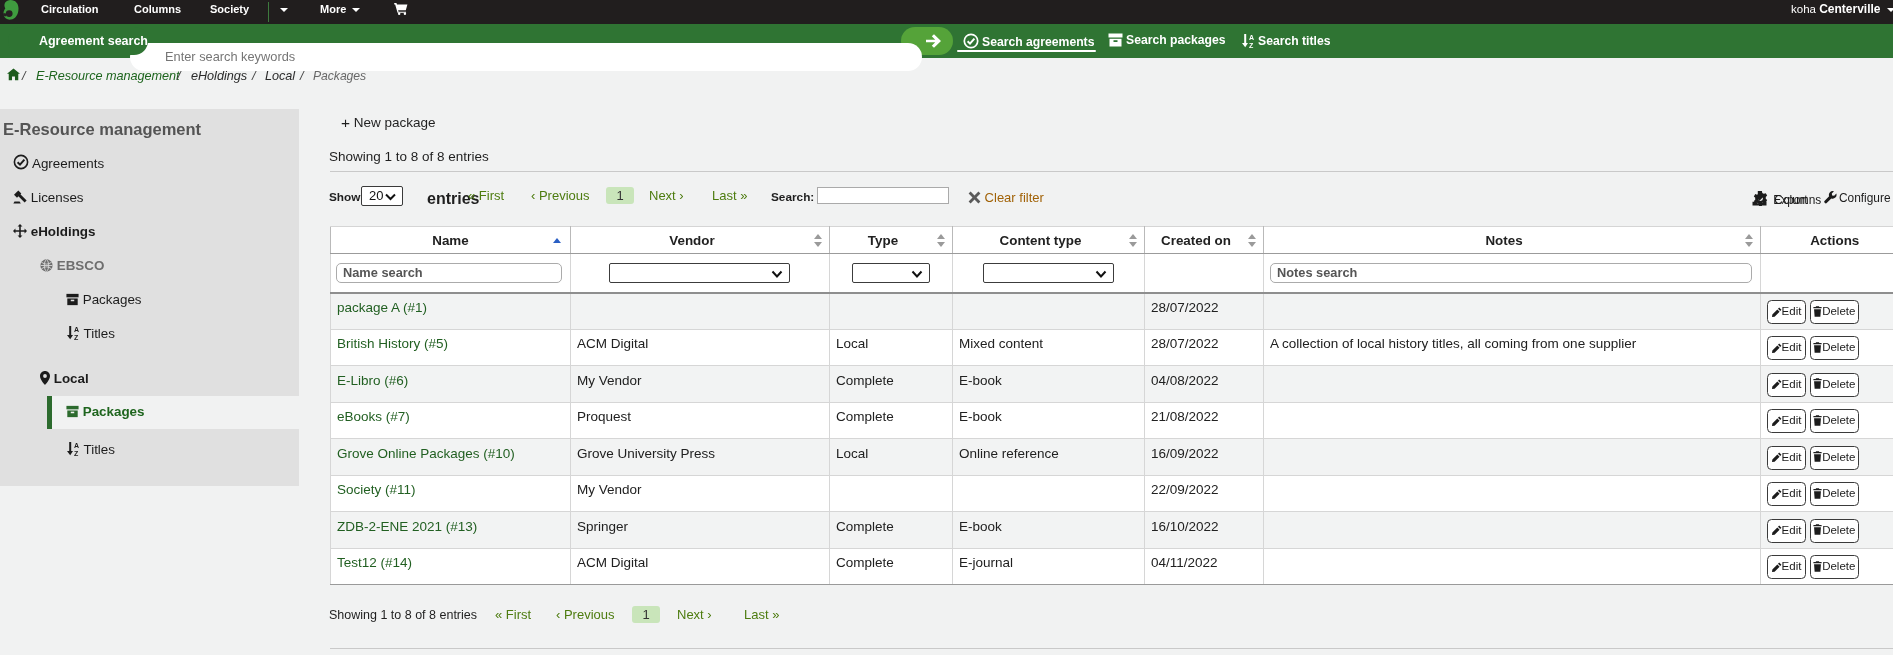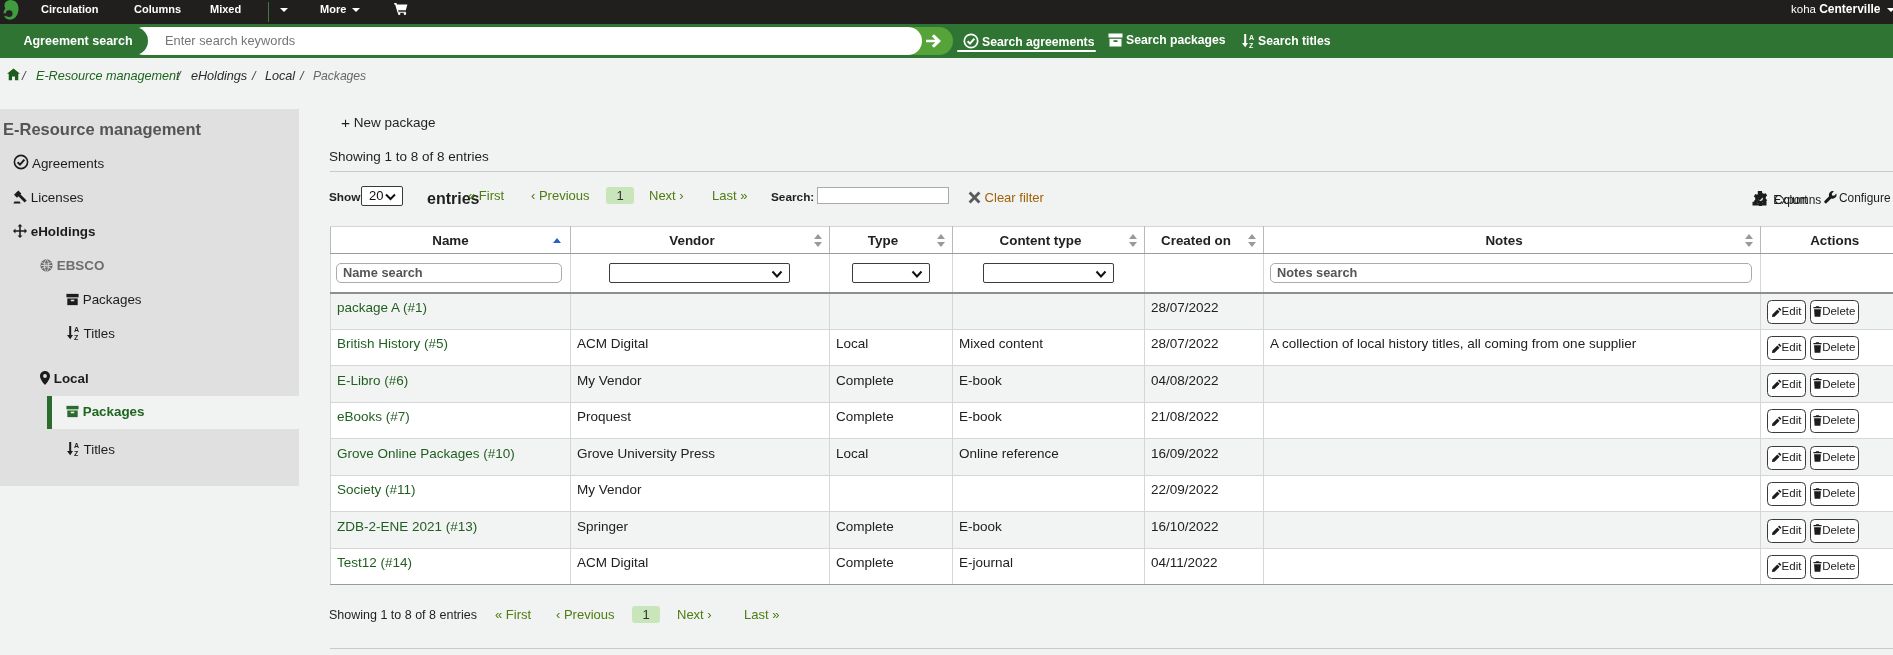--- a/index.html
+++ b/index.html
@@ -7,23 +7,23 @@
 body { position:relative; background:#f1f2f2; font-family:"Liberation Sans",sans-serif; color:#212121; }
 .abs { position:absolute; }
 
 #nav { position:absolute; top:0; left:0; width:1893px; height:24px; background:#211e1e; }
 #nav .item { position:absolute; top:1px; height:16px; line-height:16px; color:#fff; font-size:11px; font-weight:bold; white-space:nowrap; }
 #nav .divider { position:absolute; top:2px; height:20px; width:1px; background:#3e7a3e; }
 .caret { display:inline-block; width:0; height:0; border-left:4px solid transparent; border-right:4px solid transparent; border-top:4.5px solid #fff; vertical-align:1px; }
 
 #sbar { position:absolute; top:24px; left:0; width:1893px; height:34px; background:#2f7433; }
 #spill-light { position:absolute; left:901px; top:3px; width:52px; height:28px; border-radius:14px; background:#55a339; }
-#sinput { position:absolute; left:130px; top:3px; width:792px; height:28px; border-radius:14px; background:#fff; }
+#sinput { position:absolute; left:130px; top:19px; width:792px; height:28px; border-radius:14px; background:#fff; }
 #sinput .ph { position:absolute; left:35px; top:0; line-height:28px; font-size:12.8px; color:#757575; }
-#spill-dark { position:absolute; left:8px; top:3px; width:140px; height:28px; border-radius:14px; background:#2f7433; color:#fff; font-size:12.5px; font-weight:bold; text-align:center; line-height:28px; }
+#spill-dark { position:absolute; left:8px; top:3px; width:140px; height:28px; border-radius:14px; background:#2f7433; color:#fff; font-size:12.5px; font-weight:bold; text-align:right; line-height:28px; }
 #sarrow { position:absolute; left:926px; top:9px; }
 .stab { position:absolute; top:5.5px; height:20px; line-height:20px; color:#fff; font-size:12.2px; font-weight:bold; white-space:nowrap; }
 #stab-underline { position:absolute; left:957px; top:25.5px; width:139px; height:2.5px; background:#fff; border-radius:1.5px; }
 .sicon { position:relative; top:3px; margin-right:3px; }
 
 #crumbs { position:absolute; top:66px; left:7px; height:20px; line-height:20px; font-size:12.7px; font-style:italic; white-space:nowrap; letter-spacing:-0.05px; }
 #crumbs .sep { color:#444; }
 #crumbs a.green { color:#1e651e; text-decoration:none; }
 #crumbs .dark { color:#2b2b2b; }
 #crumbs .gray { color:#686868; }
@@ -70,21 +70,21 @@
 <body>
 
 <div id="nav">
   <svg class="abs" style="left:2px;top:0px" width="17" height="20" viewBox="0 0 17 20">
     <path d="M8.5 0 C13.5 0 16.5 3.5 16.5 8.5 C16.5 14.5 13.5 19 8.8 19.6 C5 20 2.2 17.8 1.6 14.6 C1.2 12.3 2 10.2 3.3 8.6 C2.3 6.8 2 4.5 3.2 2.6 C4.4 0.9 6.3 0 8.5 0 Z" fill="#3f9c3f"></path>
     <path d="M7.2 10.2 A3.4 3.4 0 1 0 7.2 17 A3.4 3.4 0 1 0 7.2 10.2 Z" fill="#262022"></path>
     <path d="M1.5 13 L5 13.8 L4.2 16.5 L0.8 15.5 Z" fill="#262022"></path>
   </svg>
   <span class="item" style="left:41px">Circulation</span>
   <span class="item" style="left:134px">Columns</span>
-  <span class="item" style="left:210px">Mixed</span>
+  <span class="item" style="left:210px">Society</span>
   <span class="divider" style="left:268px"></span>
   <span class="item" style="left:280px"><span class="caret"></span></span>
   <span class="item" style="left:320px">More <span class="caret" style="margin-left:3px"></span></span>
   <svg class="abs" style="left:394px;top:3px" width="14" height="12" viewBox="0 0 17 15">
     <path d="M0 0 h2.8 l0.7 2 h13 l-2 7.2 h-9.6 l0.5 1.6 h9.4 v1.4 h-10.6 l-3-10.4 h-1.2 z" fill="#fff"></path>
     <circle cx="6.2" cy="13.4" r="1.5" fill="#fff"></circle>
     <circle cx="13.4" cy="13.4" r="1.5" fill="#fff"></circle>
   </svg>
   <span class="item" style="left:1791px;font-weight:normal;font-size:11.5px">koha <b style="font-size:12px">Centerville</b> <span class="caret" style="margin-left:3px"></span></span>
 </div>

